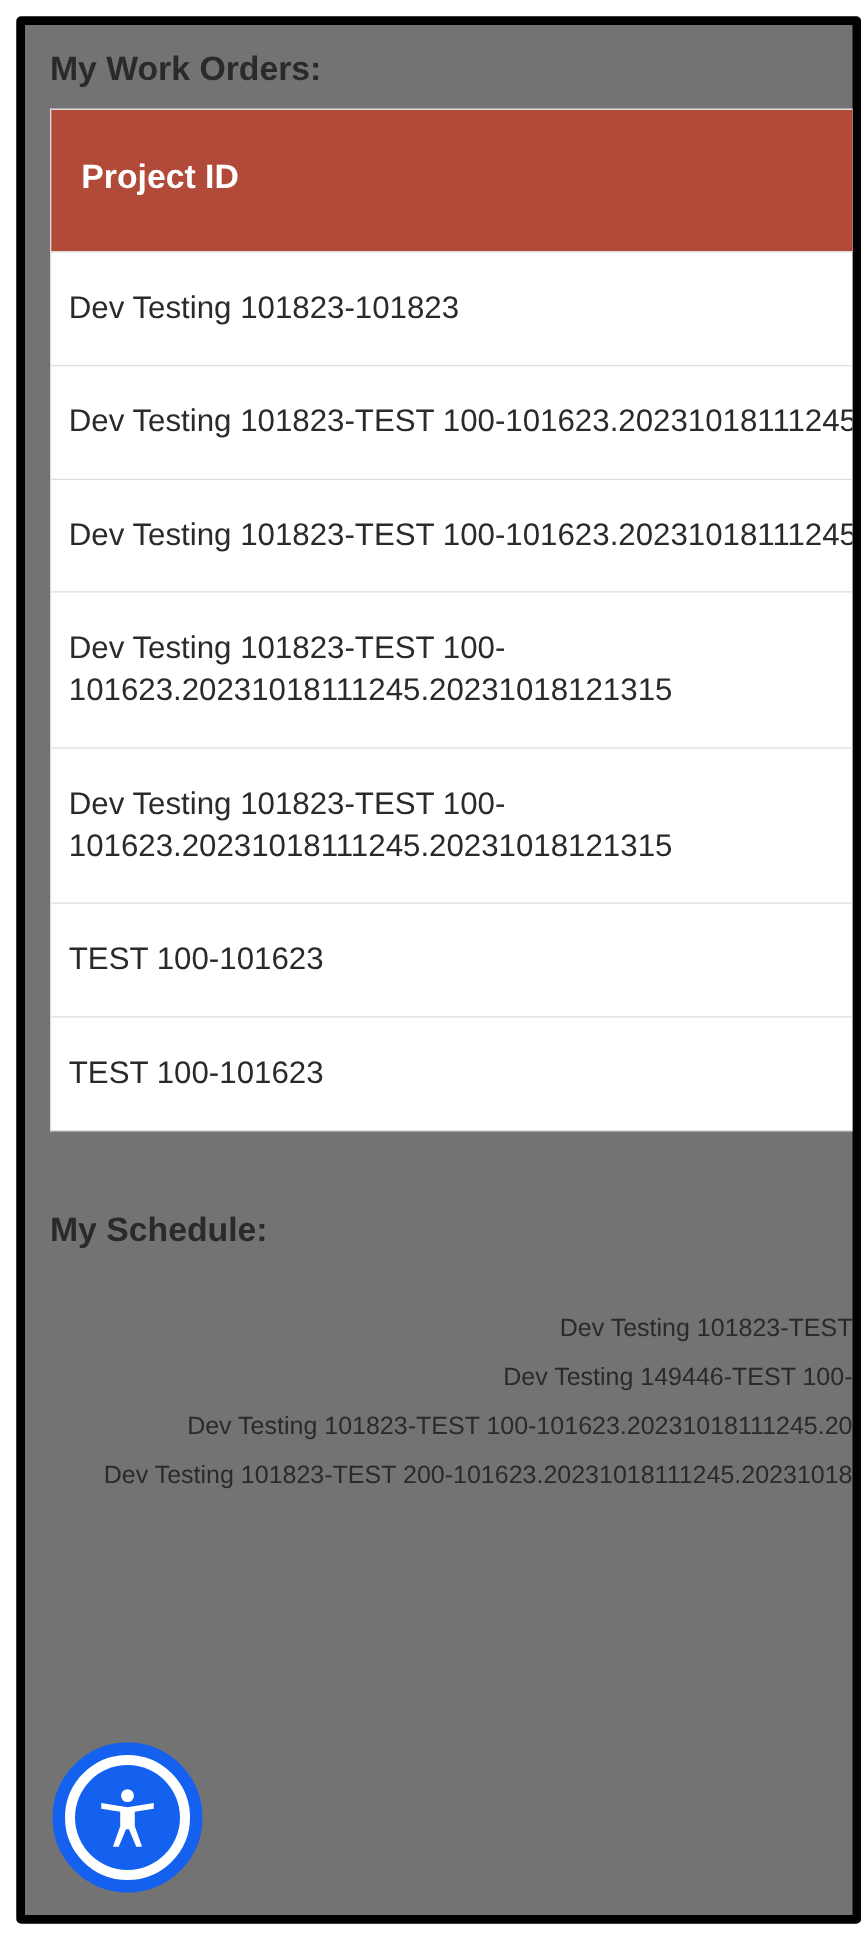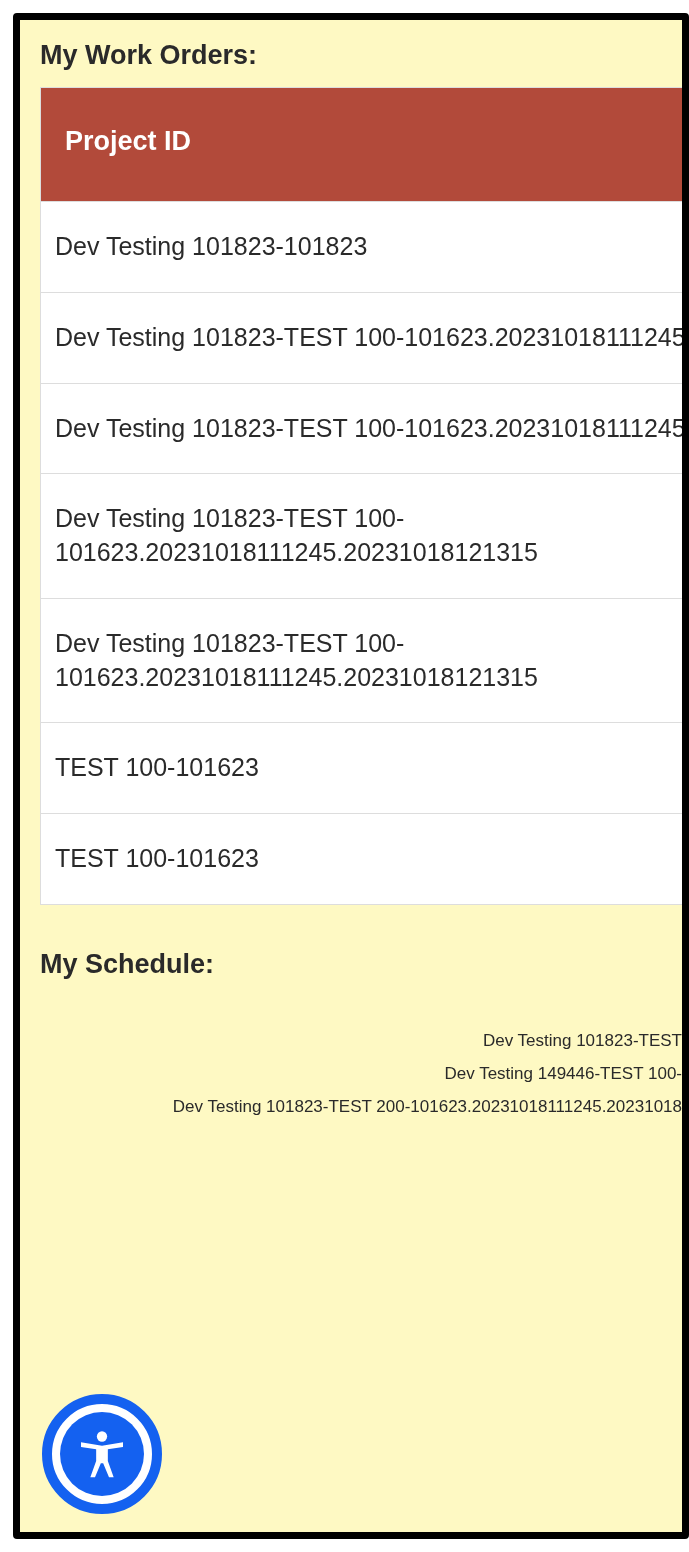--- a/index.html
+++ b/index.html
@@ -15,21 +15,21 @@
       height: 1552px;
       position: relative;
     }
     
     .frame {
       border: 7px solid #000;
       border-radius: 4px;
       margin: 13px 0 13px 13px;
       width: 676px;
       height: 1526px;
-      background: #fef9c3;
+      background: #737373;
       padding: 20px 0 0 0;
       position: relative;
       overflow: hidden;
     }
     
     .section-title {
       font-size: 27px;
       font-weight: 700;
       color: #2a2a2a;
       padding: 0 20px 16px 20px;
@@ -65,29 +65,30 @@
     
     .schedule-section {
       padding: 44px 0 0 0;
     }
     
     .schedule-title {
       font-size: 27px;
       font-weight: 700;
       color: #2a2a2a;
       padding: 0 0 44px 20px;
+      margin-top: 20px;
     }
     
     .schedule-list {
       text-align: right;
       padding-right: 0;
     }
     
     .schedule-item {
-      font-size: 17px;
+      font-size: 20px;
       color: #2a2a2a;
       white-space: nowrap;
       line-height: 1.95;
       display: block;
     }
     
     .accessibility-btn {
       position: absolute;
       bottom: 18px;
       left: 22px;
@@ -134,20 +135,21 @@
     <div class="table-row">Dev Testing 101823-TEST 100-101623.20231018111245.20231018121315</div>
     <div class="table-row">TEST 100-101623</div>
     <div class="table-row">TEST 100-101623</div>
   </div>
 
   <div class="schedule-section">
     <div class="schedule-title">My Schedule:</div>
     <div class="schedule-list">
       <span class="schedule-item">Dev Testing 101823-TEST</span>
       <span class="schedule-item">Dev Testing 149446-TEST 100-</span>
+      <span class="schedule-item">Dev Testing 101823-TEST 100-101623.20231018111245.20</span>
       <span class="schedule-item">Dev Testing 101823-TEST 200-101623.20231018111245.20231018</span>
     </div>
   </div>
 
   <div class="accessibility-btn">
     <div class="accessibility-inner">
       <svg class="accessibility-icon" viewBox="0 0 24 24">
         <circle cx="12" cy="4.5" r="2.2"></circle>
         <path d="M21 9l-6.5 1v5l2.5 7h-2l-2.5-6h-1L9 22H7l2.5-7v-5L3 9V7l9 1.5L21 7v2z"></path>
       </svg>

